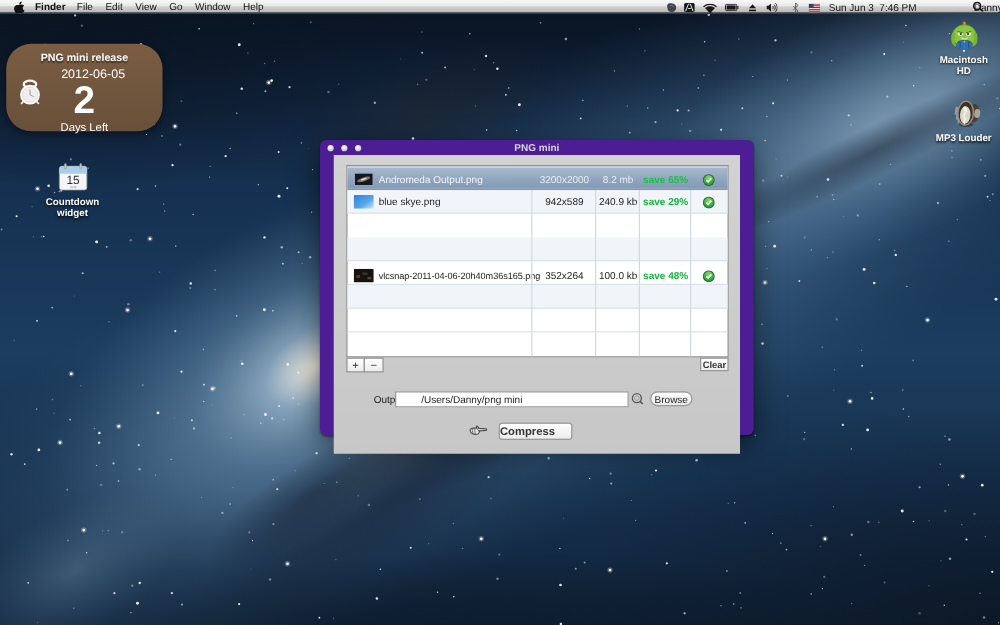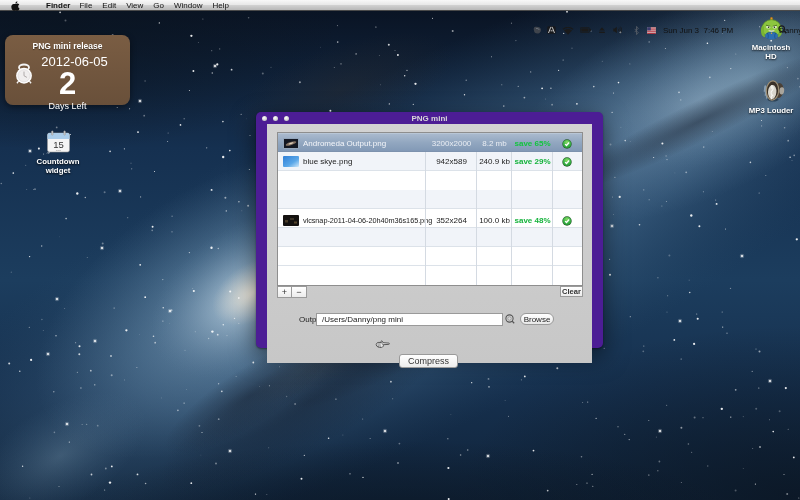--- a/index.html
+++ b/index.html
@@ -16,25 +16,25 @@
 }
 #menubar .left { position:absolute; left:0; top:0; height:11px; display:flex; align-items:center; }
 #menubar .item { font-size:8px; color:#111; margin:0 5px; white-space:nowrap; }
 #menubar .bold { font-weight:bold; }
 #menubar .right { position:absolute; right:0; top:0; height:11px; display:flex; align-items:center; }
 
 
 #widget {
   position:absolute; left:5px; top:35px; width:125px; height:70px;
   background:linear-gradient(180deg,#7a5d43 0%,#69503a 100%);
-  border-radius:8px; box-shadow:0 2px 6px rgba(0,0,0,0.45);
+  border-radius:20px; box-shadow:0 2px 6px rgba(0,0,0,0.45);
   color:#fff; text-align:center;
 }
 #widget .t1 { font-size:8.5px; font-weight:bold; padding-top:6px; text-shadow:0 1px 1px rgba(0,0,0,0.5);}
-#widget .t2 { font-size:13px; margin-top:3px;padding-left:14px; }
+#widget .t2 { font-size:10px; margin-top:3px;padding-left:14px; }
 #widget .big { font-size:31px; font-weight:bold; line-height:30px; margin-top:0px; }
 #widget .t3 { font-size:9px; margin-top:2px; }
 
 .icon-label {
   position:absolute; color:#fff; font-size:7.8px; font-weight:bold; text-align:center;
   text-shadow:0 1px 2px rgba(0,0,0,0.85); line-height:1.1;
 }
 
 
 #win {
@@ -71,33 +71,33 @@
 .mbtn {
   position:absolute; background:linear-gradient(180deg,#ffffff,#ececec);
   border:1px solid #9a9a9a; color:#333; text-align:center;
 }
 
 
 #outlabel { position:absolute; left:32px; top:190.5px; font-size:8px; color:#222; }
 #outfield {
   position:absolute; left:49px; top:189px; width:187px; height:13px;
   background:#fff; border:1px solid #9a9a9a; font-size:8px; color:#222;
-  line-height:11px; padding-left:5px; white-space:nowrap; overflow:hidden;
+  line-height:11px; padding-left:20px; white-space:nowrap; overflow:hidden;
 }
 #browse {
   position:absolute; left:253px; top:189px; width:34px; height:12px;
   background:linear-gradient(180deg,#ffffff,#e8e8e8);
   border:1px solid #9a9a9a; border-radius:6px;
   font-size:8px; color:#222; text-align:center; line-height:11px;
 }
 #compress {
-  position:absolute; left:132px; top:230px; width:59px; height:14px;
+  position:absolute; left:132px; top:214px; width:59px; height:14px;
   background:linear-gradient(180deg,#ffffff,#ececec);
   border:1px solid #9a9a9a; border-radius:3px;
-  font-size:9px; font-weight:normal; color:#333; text-align:center; line-height:13px;
+  font-size:9px; font-weight:bold; color:#333; line-height:13px;
 }
 </style>
 </head>
 <body>
 
 <svg class="abs" style="left:0;top:11px;" width="800" height="489" viewBox="0 0 800 489">
   <defs>
     <linearGradient id="sky" x1="0" y1="0" x2="0" y2="1">
       <stop offset="0" stop-color="#0a1424"></stop>
       <stop offset="0.28" stop-color="#153050"></stop>
@@ -680,29 +680,29 @@
 <circle cx="30" cy="140" r="2.2" fill="#fff" opacity="0.25"></circle>
 <circle cx="30" cy="140" r="1.1" fill="#fff" opacity="0.95"></circle>
 </svg>
 
 <div id="menubar">
   <div class="left">
     <svg width="9" height="10" viewBox="0 0 9 10" style="margin-left:11px;">
       <path d="M6.3 0.2 C5.6 0.3 4.9 0.8 4.6 1.4 C4.3 2 4.4 2.5 4.4 2.5 C4.4 2.5 5.2 2.6 5.8 1.9 C6.4 1.3 6.4 0.2 6.3 0.2 Z" fill="#111"></path>
       <path d="M4.5 2.9 C5.1 2.9 5.6 2.5 6.4 2.5 C7.7 2.6 8.3 3.5 8.3 3.5 C8.3 3.5 7.2 4.1 7.2 5.4 C7.2 6.9 8.6 7.4 8.6 7.4 C8.6 7.4 7.7 9.8 6.4 9.8 C5.8 9.8 5.4 9.4 4.6 9.4 C3.8 9.4 3.3 9.8 2.8 9.8 C1.5 9.8 0.3 7.6 0.3 5.8 C0.3 3.9 1.6 2.9 2.7 2.9 C3.4 2.9 4 2.9 4.5 2.9 Z" fill="#111"></path>
     </svg>
-    <span class="item bold" style="margin-left:26px;">Finder</span>
+    <span class="item bold" style="margin-left:8px;">Finder</span>
     <span class="item" style="margin-left:4px;">File</span>
     <span class="item">Edit</span>
     <span class="item">View</span>
     <span class="item">Go</span>
     <span class="item">Window</span>
     <span class="item">Help</span>
   </div>
-  <div class="right" style="width:800px;margin-top:24px;">
+  <div class="right" style="width:800px;">
     <svg class="abs" style="left:533px;top:2px;" width="9" height="8" viewBox="0 0 9 8">
       <path d="M1.5 1 C4 0.2 7.2 0.8 7.8 3 C8.4 5.2 7 7.6 4.5 7.6 C2.3 7.6 0.9 6.3 1 4.3 C0.4 3.4 0.8 1.6 1.5 1 Z" fill="#3f444c"></path>
       <path d="M3 2.6 C4.2 2.2 5.8 2.6 6.2 3.8" stroke="#7b828c" stroke-width="0.7" fill="none"></path>
     </svg>
     <svg class="abs" style="left:546.5px;top:2px;" width="9" height="8" viewBox="0 0 9 8">
       <rect x="0.3" y="0.3" width="8.4" height="7.4" rx="1.3" fill="#17181b"></rect>
       <path d="M1.5 7 L3.7 1.3 L4.4 1.3 M7.5 7 L5.3 1.3 L4.9 1.3 M3.6 4.8 L5.6 4.8" stroke="#f2f2f2" stroke-width="0.8" fill="none"></path>
     </svg>
     <svg class="abs" style="left:562px;top:2.5px;" width="12" height="8" viewBox="0 0 12 8">
       <path d="M6 7.8 L2 3.4 C4.4 1.4 7.6 1.4 10 3.4 Z" fill="#1a1a1a"></path>

